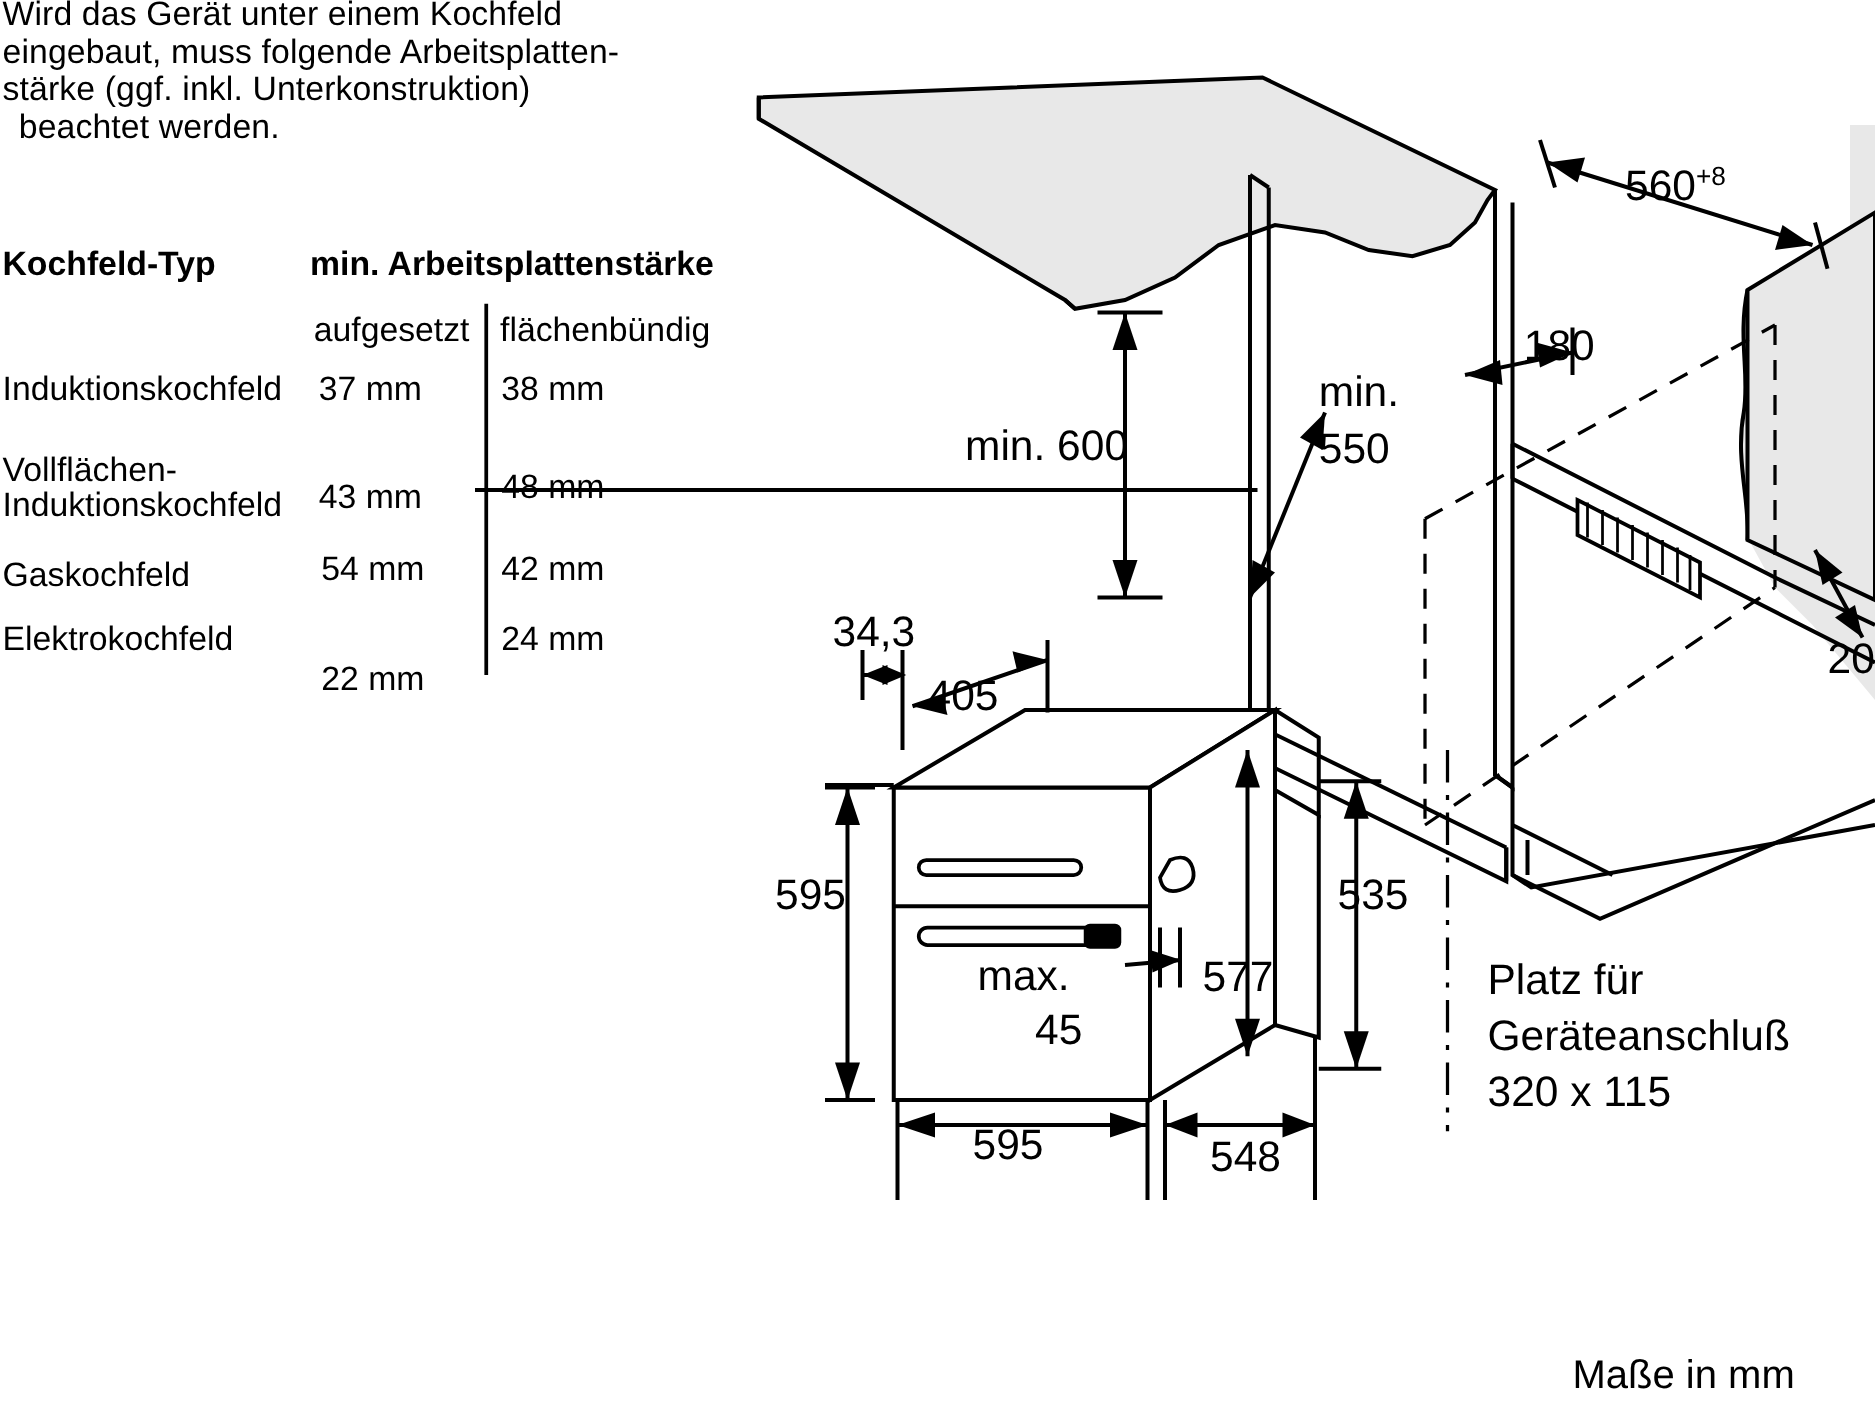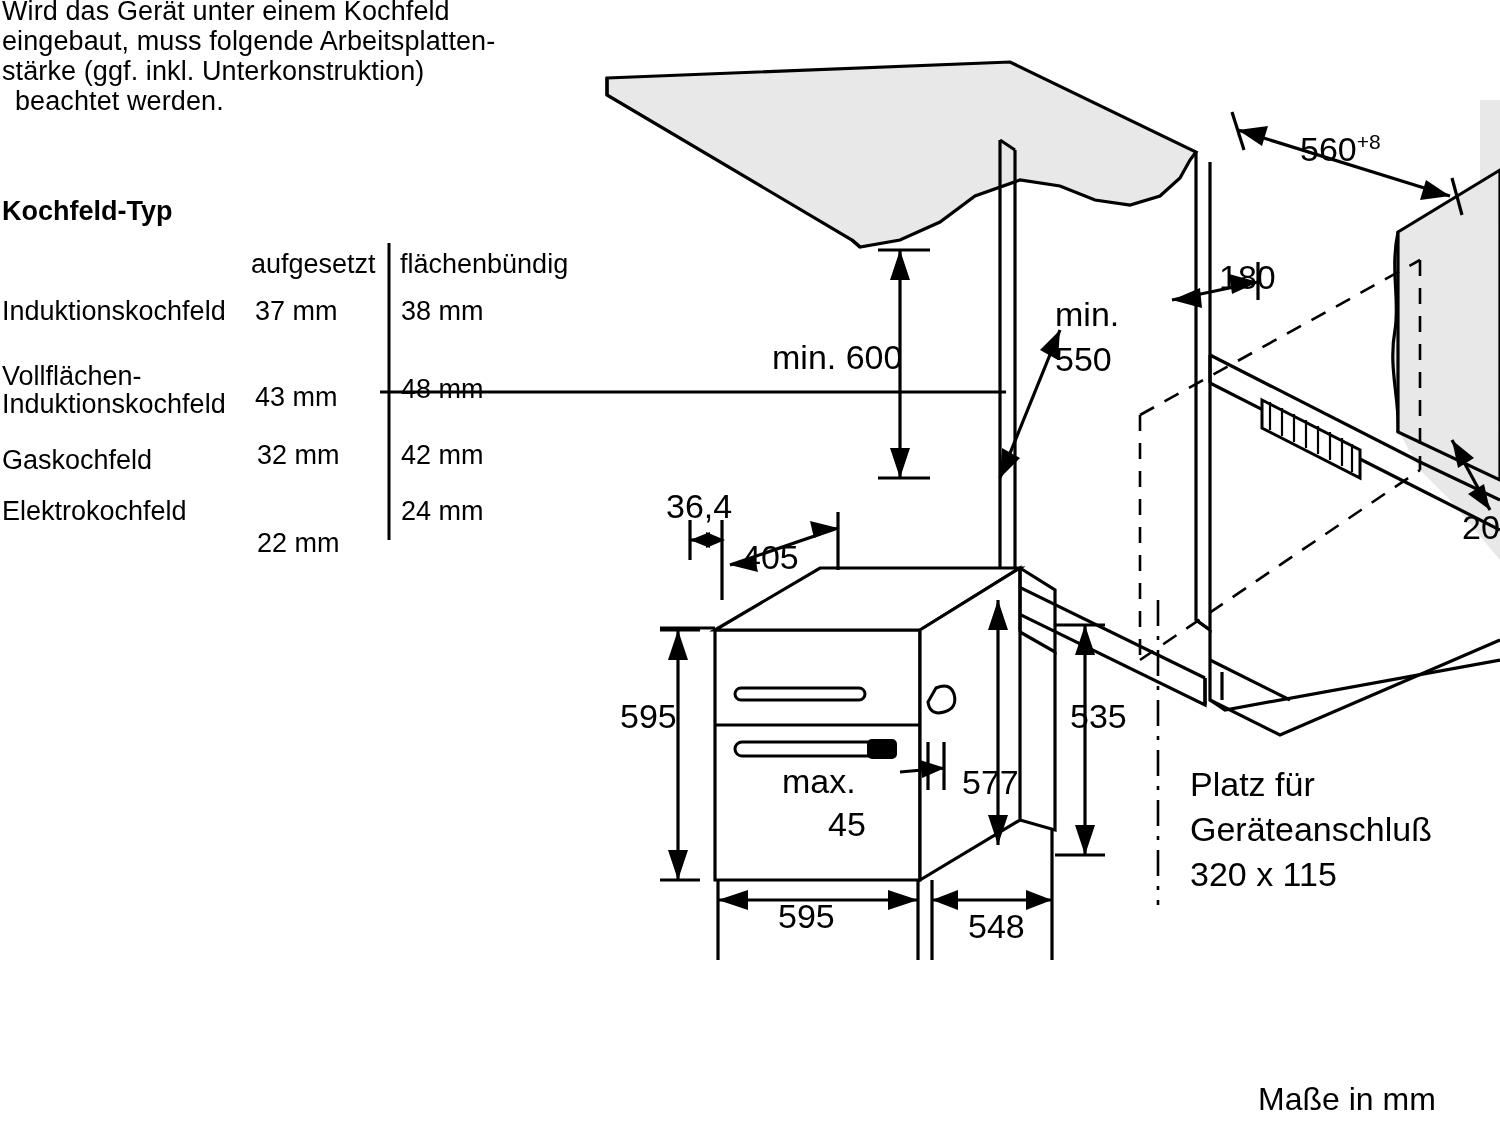--- a/index.html
+++ b/index.html
@@ -56,35 +56,36 @@
 <body>
 
 <div id="sheet">
 
   <div class="txt note" style="left:2px; top:-4px;">Wird das Gerät unter einem Kochfeld</div>
   <div class="txt note" style="left:2px; top:26px;">eingebaut, muss folgende Arbeitsplatten-</div>
   <div class="txt note" style="left:2px; top:56px;">stärke (ggf. inkl. Unterkonstruktion)</div>
   <div class="txt note" style="left:15px; top:86px;">beachtet werden.</div>
 
   <div class="txt tbl-head" style="left:2px; top:196px;">Kochfeld-Typ</div>
+  <div class="txt tbl-head" style="left:248px; top:196px;">min. Arbeitsplattenstärke</div>
 
   <div class="txt tbl-sub" style="left:251px; top:249px;">aufgesetzt</div>
   <div class="txt tbl-sub" style="left:400px; top:249px;">flächenbündig</div>
 
   <div class="txt tbl-cell" style="left:2px; top:296px;">Induktionskochfeld</div>
   <div class="txt tbl-cell" style="left:255px; top:296px;">37 mm</div>
   <div class="txt tbl-cell" style="left:401px; top:296px;">38 mm</div>
 
   <div class="txt tbl-cell" style="left:2px; top:361px;">Vollflächen-</div>
   <div class="txt tbl-cell" style="left:2px; top:389px;">Induktionskochfeld</div>
   <div class="txt tbl-cell" style="left:255px; top:382px;">43 mm</div>
   <div class="txt tbl-cell" style="left:401px; top:374px;">48 mm</div>
 
   <div class="txt tbl-cell" style="left:2px; top:420px;margin-top:25px;">Gaskochfeld</div>
-  <div class="txt tbl-cell" style="left:257px; top:440px;">32 mm</div>
+  <div class="txt tbl-cell" style="left:257px; top:440px;">54 mm</div>
   <div class="txt tbl-cell" style="left:401px; top:440px;">42 mm</div>
 
   <div class="txt tbl-cell" style="left:2px; top:496px;">Elektrokochfeld</div>
   <div class="txt tbl-cell" style="left:257px; top:496px;margin-top:32px;">22 mm</div>
   <div class="txt tbl-cell" style="left:401px; top:496px;">24 mm</div>
 
   <svg style="position:absolute; left:0; top:0;" width="1500" height="1130">
     <line x1="389" y1="243" x2="389" y2="540" stroke="#000" stroke-width="3"></line>
   </svg>
 
@@ -255,21 +256,21 @@
   <div class="txt dim-big" style="left:1055px; top:340px;">550</div>
 
   <div class="txt dim-big" style="left:772px; top:338px;"><span>min.</span> <span>600</span></div>
 
   <div class="txt dim-big" style="left:1462px; top:508px;">20</div>
 
   <div class="txt dim-big" style="left:1190px; top:765px;">Platz für</div>
   <div class="txt dim-big" style="left:1190px; top:810px;">Geräteanschluß</div>
   <div class="txt dim-big" style="left:1190px; top:855px;">320 x 115</div>
 
-  <div class="txt dim-big" style="left:666px; top:487px;">36,4</div>
+  <div class="txt dim-big" style="left:666px; top:487px;">34,3</div>
   <div class="txt dim-big" style="left:742px; top:538px;">405</div>
 
   <div class="txt dim-big" style="left:620px; top:697px;">595</div>
   <div class="txt dim-big" style="left:1070px; top:697px;">535</div>
   <div class="txt dim-big" style="left:962px; top:763px;">577</div>
 
   <div class="txt dim-big" style="left:782px; top:762px;">max.</div>
   <div class="txt dim-big" style="left:828px; top:805px;">45</div>
 
   <div class="txt dim-big" style="left:778px; top:897px;">595</div>

